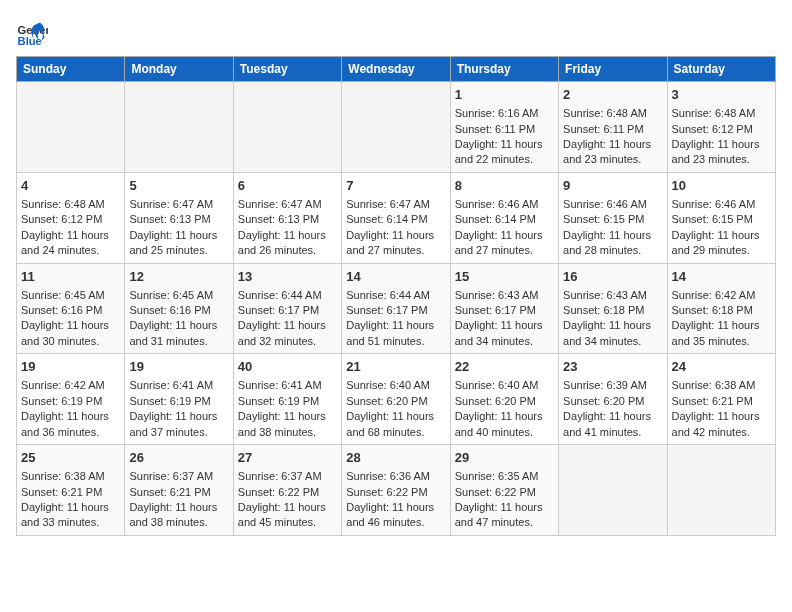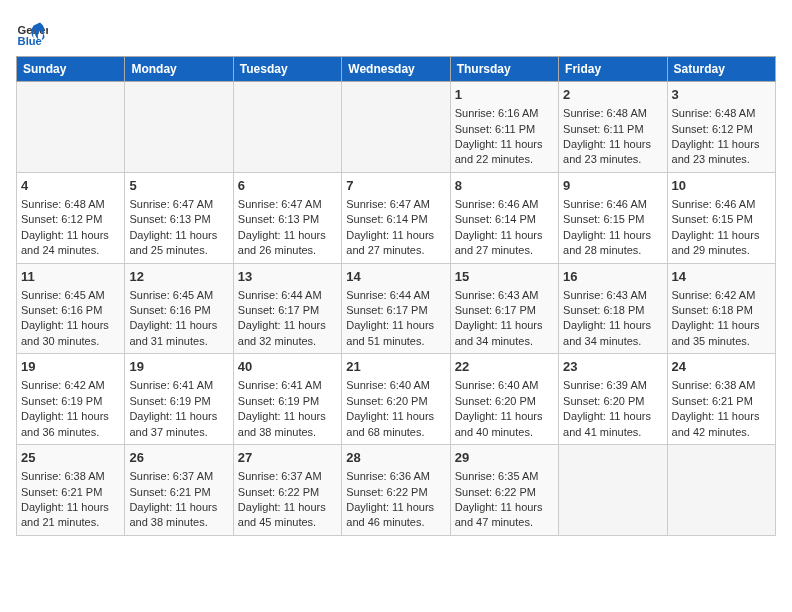--- a/index.html
+++ b/index.html
@@ -132,21 +132,21 @@
       <tr>
         <td><span class="day-num">19</span><span>Sunrise: 6:42 AM</span><br><span>Sunset: 6:19 PM</span><br><span>Daylight: 11 hours</span><br><span>and 36 minutes.</span></td>
         <td><span class="day-num">19</span><span>Sunrise: 6:41 AM</span><br><span>Sunset: 6:19 PM</span><br><span>Daylight: 11 hours</span><br><span>and 37 minutes.</span></td>
         <td><span class="day-num">40</span><span>Sunrise: 6:41 AM</span><br><span>Sunset: 6:19 PM</span><br><span>Daylight: 11 hours</span><br><span>and 38 minutes.</span></td>
         <td><span class="day-num">21</span><span>Sunrise: 6:40 AM</span><br><span>Sunset: 6:20 PM</span><br><span>Daylight: 11 hours</span><br><span>and 68 minutes.</span></td>
         <td><span class="day-num">22</span><span>Sunrise: 6:40 AM</span><br><span>Sunset: 6:20 PM</span><br><span>Daylight: 11 hours</span><br><span>and 40 minutes.</span></td>
         <td><span class="day-num">23</span><span>Sunrise: 6:39 AM</span><br><span>Sunset: 6:20 PM</span><br><span>Daylight: 11 hours</span><br><span>and 41 minutes.</span></td>
         <td><span class="day-num">24</span><span>Sunrise: 6:38 AM</span><br><span>Sunset: 6:21 PM</span><br><span>Daylight: 11 hours</span><br><span>and 42 minutes.</span></td>
       </tr>
       <tr>
-        <td><span class="day-num">25</span><span>Sunrise: 6:38 AM</span><br><span>Sunset: 6:21 PM</span><br><span>Daylight: 11 hours</span><br><span>and 21 minutes.</span></td>
+        <td><span class="day-num">25</span><span>Sunrise: 6:38 AM</span><br><span>Sunset: 6:21 PM</span><br><span>Daylight: 11 hours</span><br><span>and 33 minutes.</span></td>
         <td><span class="day-num">26</span><span>Sunrise: 6:37 AM</span><br><span>Sunset: 6:21 PM</span><br><span>Daylight: 11 hours</span><br><span>and 38 minutes.</span></td>
         <td><span class="day-num">27</span><span>Sunrise: 6:37 AM</span><br><span>Sunset: 6:22 PM</span><br><span>Daylight: 11 hours</span><br><span>and 45 minutes.</span></td>
         <td><span class="day-num">28</span><span>Sunrise: 6:36 AM</span><br><span>Sunset: 6:22 PM</span><br><span>Daylight: 11 hours</span><br><span>and 46 minutes.</span></td>
         <td><span class="day-num">29</span><span>Sunrise: 6:35 AM</span><br><span>Sunset: 6:22 PM</span><br><span>Daylight: 11 hours</span><br><span>and 47 minutes.</span></td>
         <td class="empty"></td>
         <td class="empty"></td>
       </tr>
     </tbody>
 </table>
 

